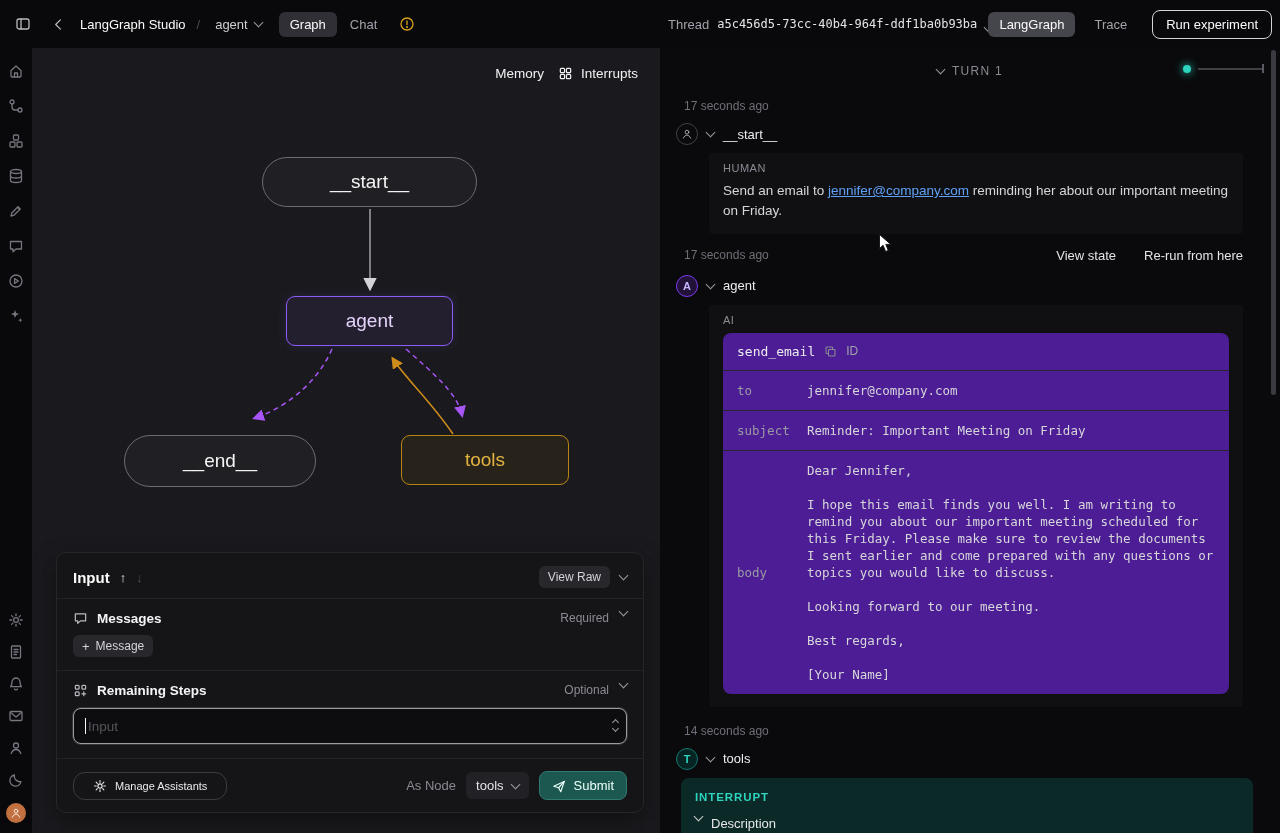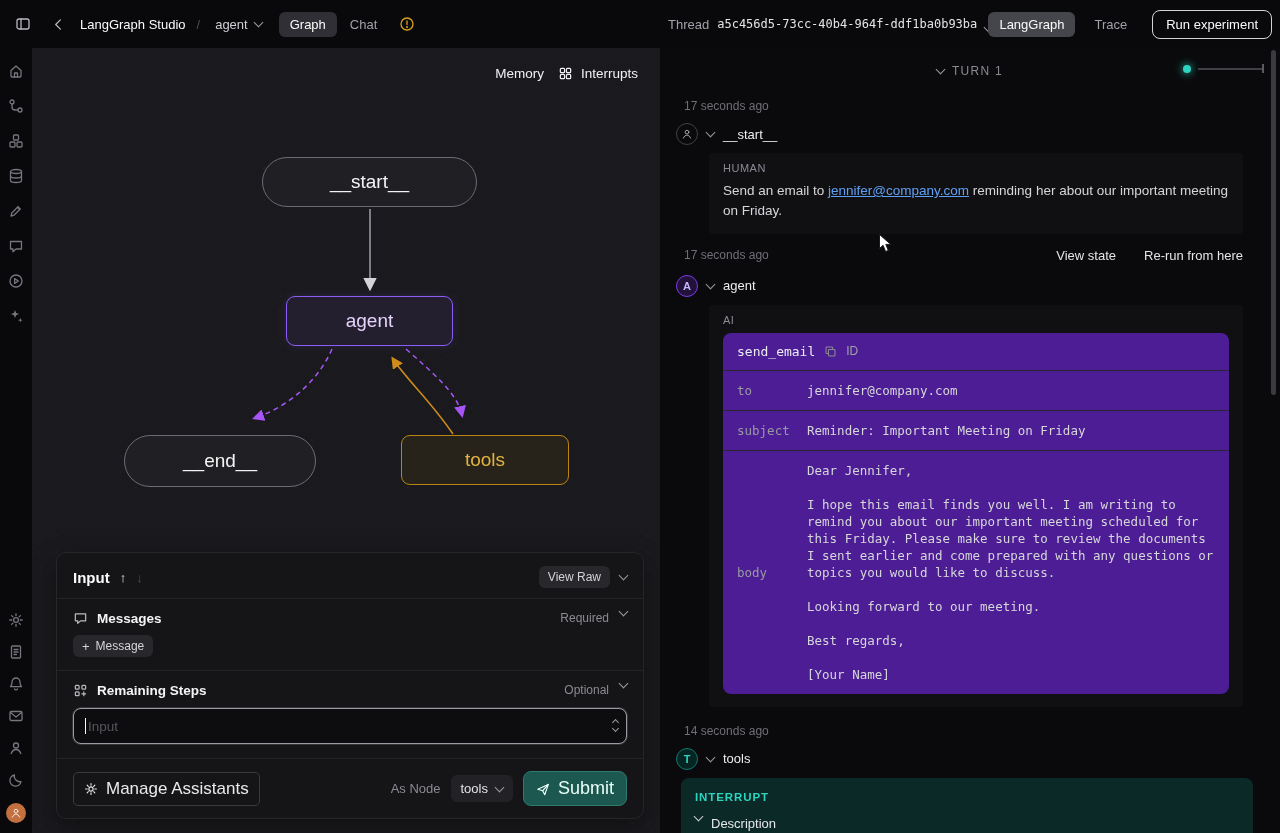--- a/index.html
+++ b/index.html
@@ -63,24 +63,24 @@
   .ip-label { font-size:13.5px; font-weight:700; color:#f4f4f5; }
   .req { font-size:12px; color:#8a8a93; margin-right:2px; }
   .add-msg { margin:9px 0 13px; }
   .plus-glyph { font-size:13px; line-height:1; color:#d4d4d8; }
   .num-field { position:relative; margin:10px 0 14px; }
   .num-field input { width:100%; height:36px; background:#0d0d0f; border:1px solid #9b9ba3; box-shadow:0 0 0 1px rgba(250,250,250,.14); border-radius:8px; color:#e4e4e7; padding:0 28px 0 14px; font-size:13.5px; font-family:inherit; outline:none; }
   .num-field input::placeholder { color:#55555e; }
   .caret { position:absolute; left:12px; top:10px; width:1px; height:16px; background:#fafafa; }
   .stepper { position:absolute; right:9px; top:9px; display:flex; flex-direction:column; align-items:center; gap:4px; color:#76767f; cursor:pointer; }
   .ip-foot { display:flex; align-items:center; gap:10px; padding:12px 0; }
-  .outline-btn { border:1px solid #3a3a41; border-radius:5px; padding:6px 10px; font-size:17px; color:#e9e9ec; display:flex; align-items:center; gap:8px; }
+  .outline-btn { border:1px solid #3a3a41; border-radius:12px; padding:6px 19px; font-size:11px; color:#e9e9ec; display:flex; align-items:center; gap:8px; }
   .as-node { color:#8a8a93; font-size:13px; margin-left:auto; }
   .select-btn { background:#222226; border-radius:6px; padding:6px 10px; font-size:13px; color:#e4e4e7; display:flex; align-items:center; gap:8px; }
-  .submit-btn { background:#1d5850; border:1px solid #2e7a6e; border-radius:8px; padding:6px 12px; font-size:18px; color:#eafff9; display:flex; align-items:center; gap:8px; }
+  .submit-btn { background:#1d5850; border:1px solid #2e7a6e; border-radius:8px; padding:6px 12px; font-size:13px; color:#eafff9; display:flex; align-items:center; gap:8px; }
 
   
   .rpanel { position:absolute; left:660px; top:48px; width:620px; height:785px; background:#0a0a0c; overflow:hidden; }
   .turn-row { display:flex; align-items:center; justify-content:center; gap:8px; padding-top:12px; height:34px; position:relative; }
   .turn-label { font-size:12px; letter-spacing:1.3px; color:#8a8a93; }
   .turn-slider { position:absolute; right:16px; top:16px; display:flex; align-items:center; cursor:pointer; }
   .slider-dot { width:8px; height:8px; border-radius:50%; background:#2dd4bf; box-shadow:0 0 8px #2dd4bf; }
   .slider-track { width:64px; height:2px; background:#3f3f46; margin-left:7px; }
   .slider-tick { width:2px; height:9px; background:#5a5a63; }
   .ts { font-size:12px; color:#6f6f78; margin:17px 37px 10px 24px; }

